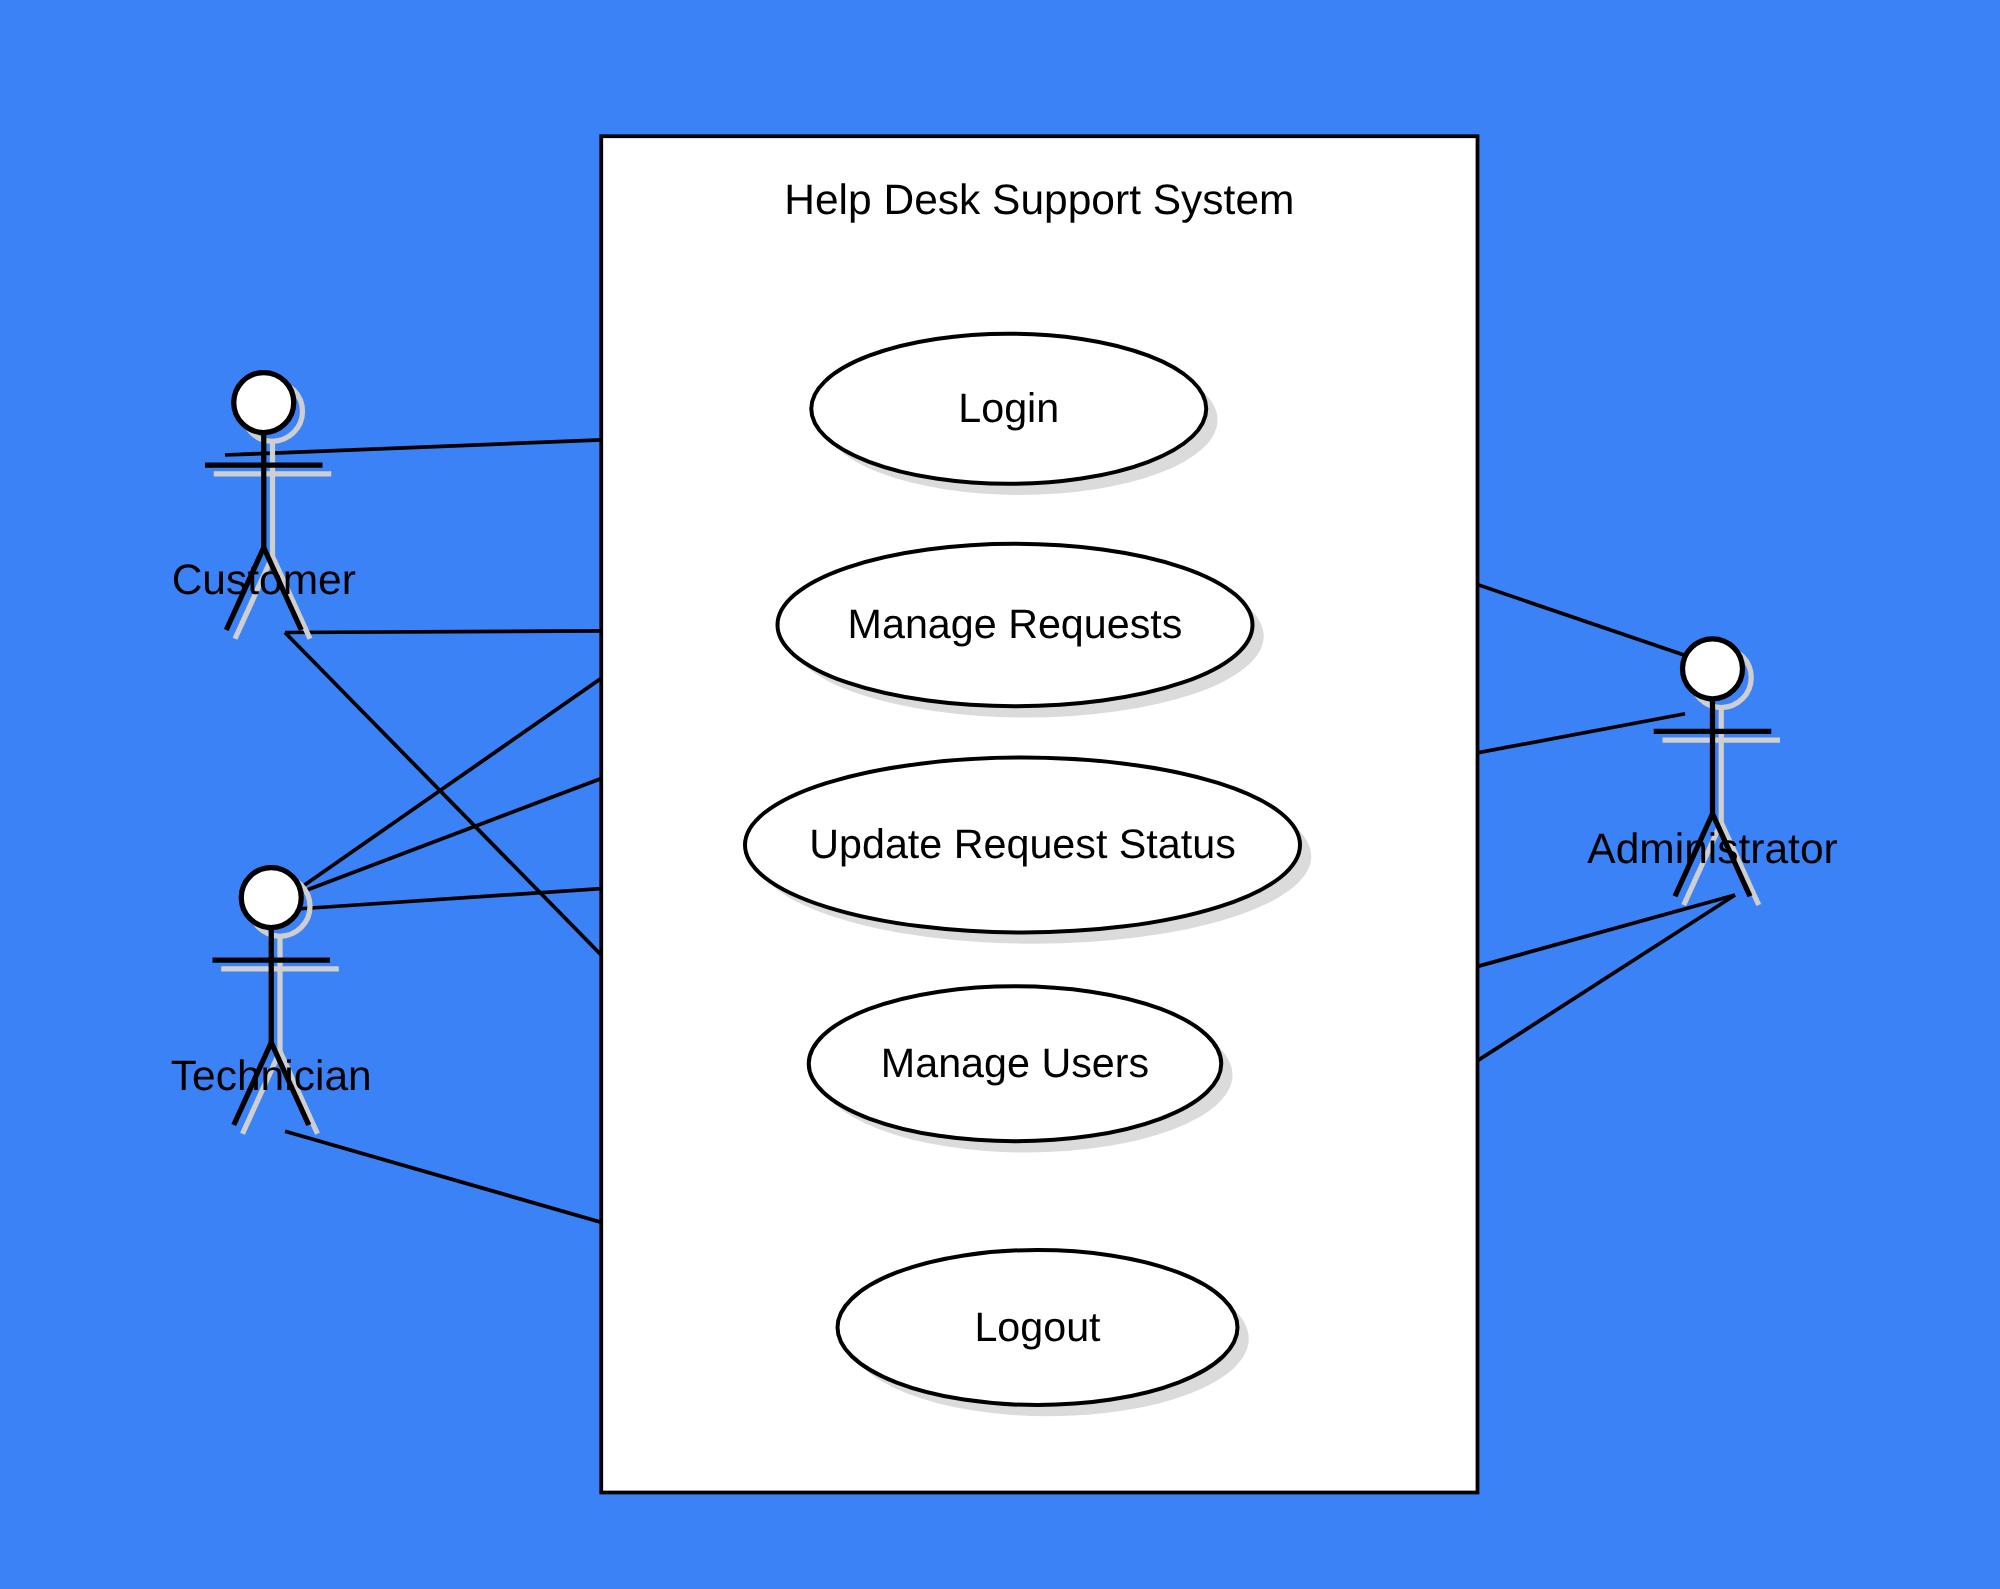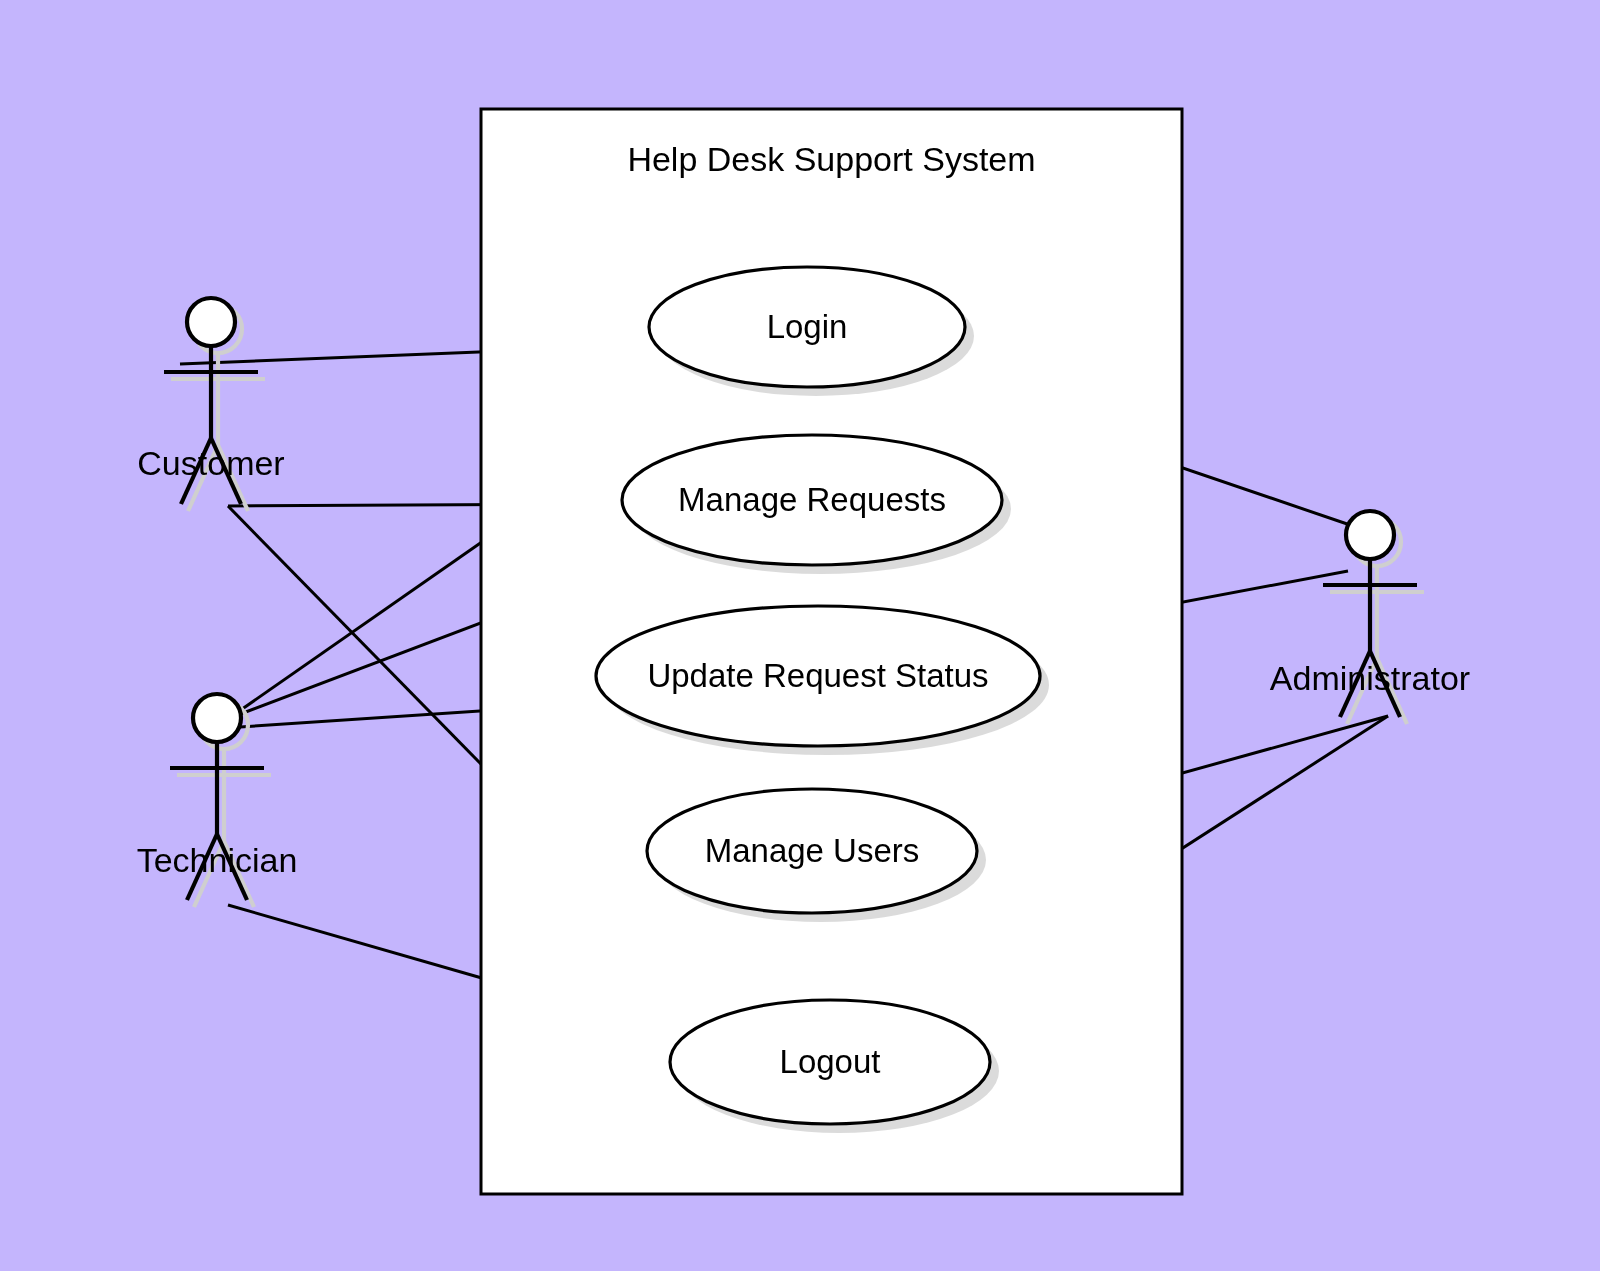--- a/index.html
+++ b/index.html
@@ -4,21 +4,21 @@
 <style>
   html, body {
     margin: 0;
     padding: 0;
     background: #ffffff;
   }
   #canvas {
     position: relative;
     width: 1600px;
     height: 1271px;
-    background: #c4b5fd;
+    background: #3b82f6;
     font-family: "Liberation Sans", sans-serif;
     overflow: hidden;
   }
   #diagram-svg {
     position: absolute;
     top: 0;
     left: 0;
     width: 1600px;
     height: 1271px;
   }

